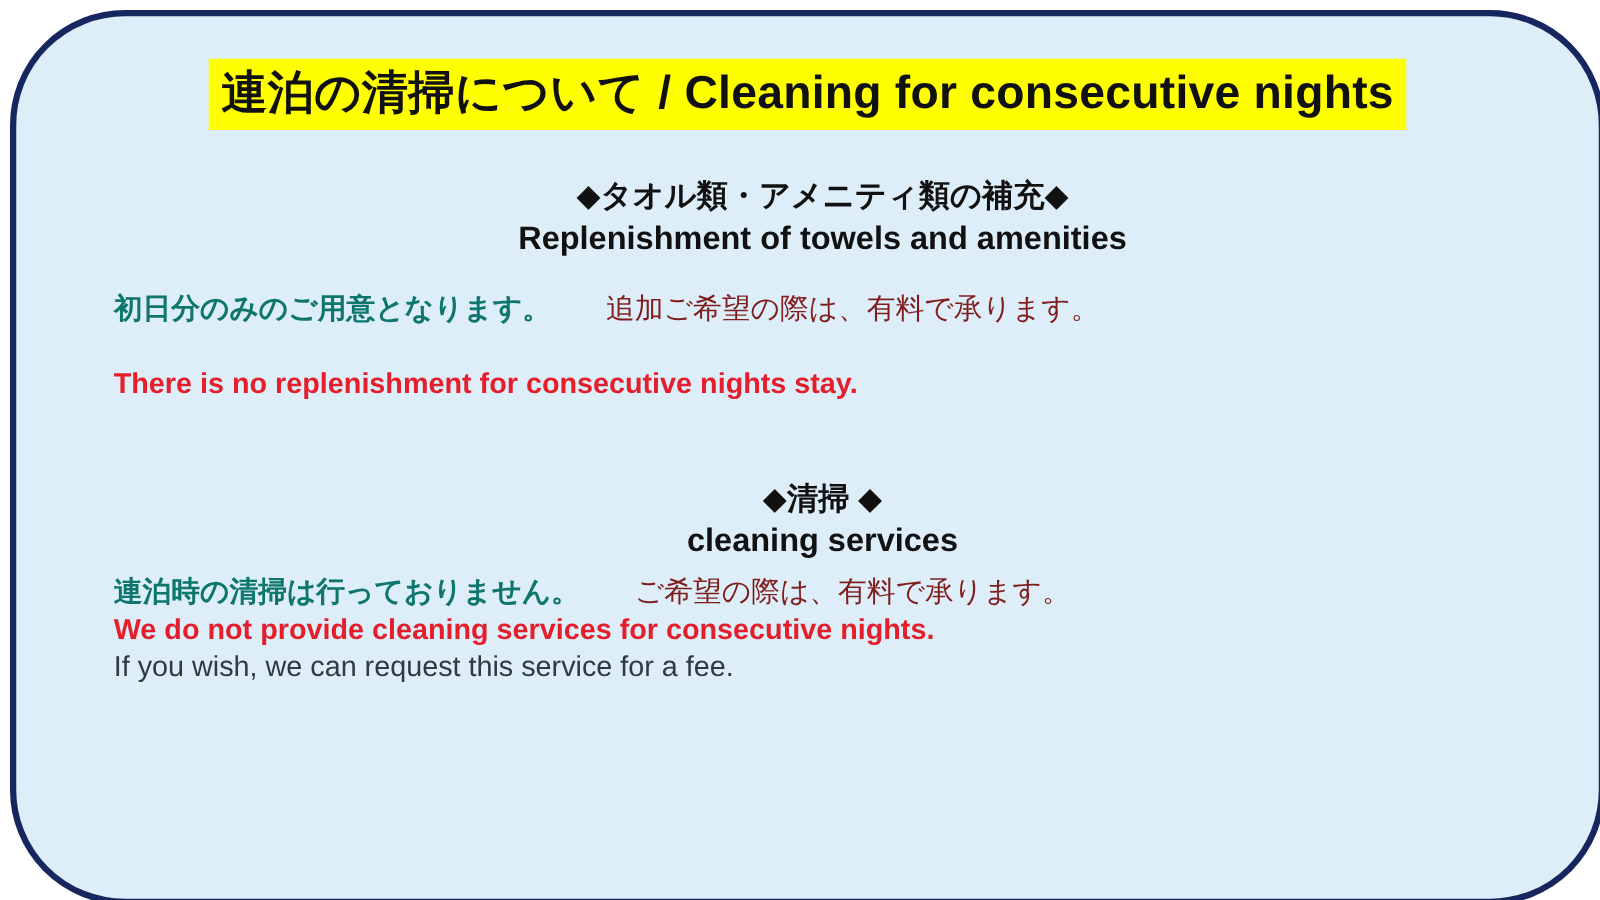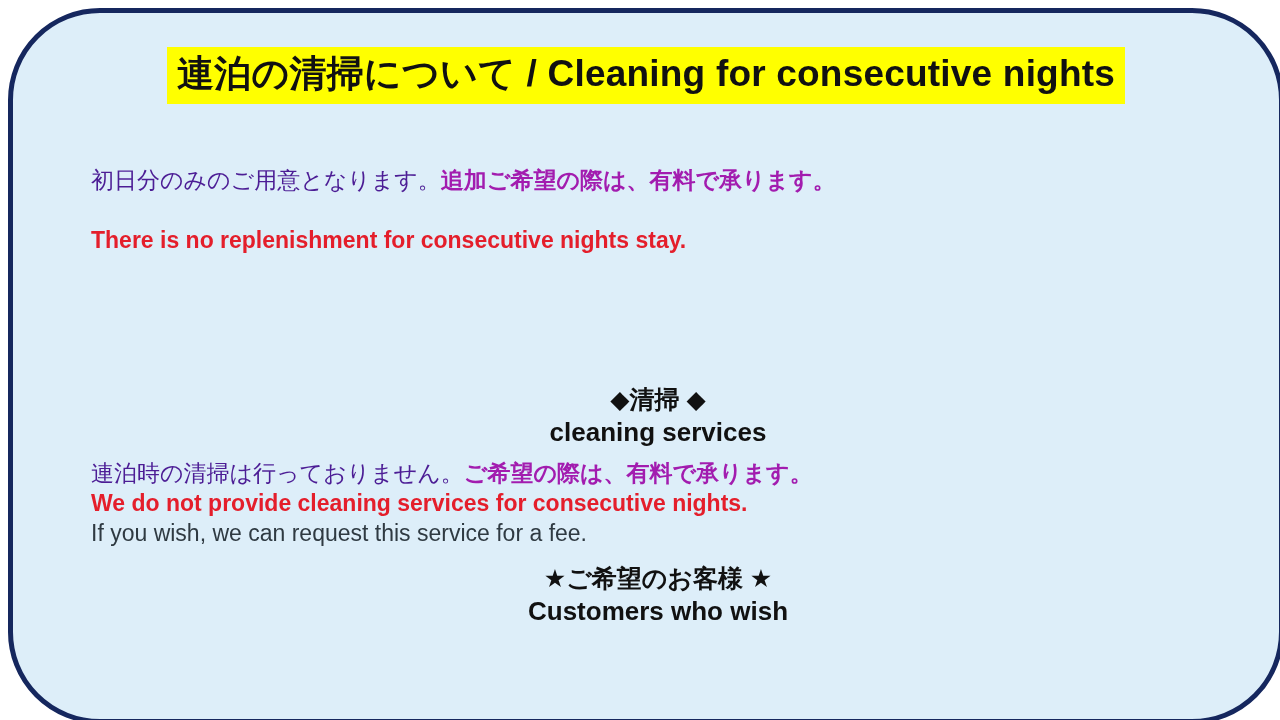--- a/index.html
+++ b/index.html
@@ -93,26 +93,27 @@
   .line {
     line-height: 1.30;
     white-space: nowrap;
     color: #2f3a42;
     font-size: 23px;
   }
   .line.spacer-line {
     height: 30px;
   }
   .emph {
-    color: #4c1d95;
-    font-weight: normal;
+    color: #0f766e;
+    font-weight: bold;
   }
   .plain {
-    color: #a21caf;
-    font-weight: bold;
+    color: #7f1d1d;
+    font-weight: normal;
+    margin-left: 44px;
   }
   .line.jp { font-size: 23px; }
   .line.en { font-size: 23px; }
   .line.en-red {
     color: #e41e2b;
     font-weight: bold;
     font-size: 23px;
   }
 
   
@@ -124,20 +125,24 @@
 <body>
 
 <div id="notice-card">
   <div class="card-inner">
 
     <div class="title-row">
       <span class="title-text">連泊の清掃について / Cleaning for consecutive nights</span>
     </div>
 
     <div class="section" id="section-towels">
+      <div class="heading-block">
+        <div class="heading-jp">◆タオル類・アメニティ類の補充◆</div>
+        <div class="heading-en">Replenishment of towels and amenities</div>
+      </div>
       <div class="body-block" id="towels-body">
         <div class="line jp">
           <span class="emph">初日分のみのご用意となります。</span><span class="plain">追加ご希望の際は、有料で承ります。</span>
         </div>
         <div class="line spacer-line"></div>
         <div class="line en-red">There is no replenishment for consecutive nights stay.</div>
       </div>
     </div>
 
     <div class="section" id="section-cleaning">
@@ -148,20 +153,16 @@
       <div class="body-block" id="cleaning-body">
         <div class="line jp">
           <span class="emph">連泊時の清掃は行っておりません。</span><span class="plain">ご希望の際は、有料で承ります。</span>
         </div>
         <div class="line en-red">We do not provide cleaning services for consecutive nights.</div>
         <div class="line en">If you wish, we can request this service for a fee.</div>
       </div>
     </div>
 
     <div class="section" id="section-request">
-      <div class="heading-block">
-        <div class="heading-jp">★ご希望のお客様 ★</div>
-        <div class="heading-en">Customers who wish</div>
-      </div>
     </div>
 
   </div>
 </div>
 
 </body></html>

